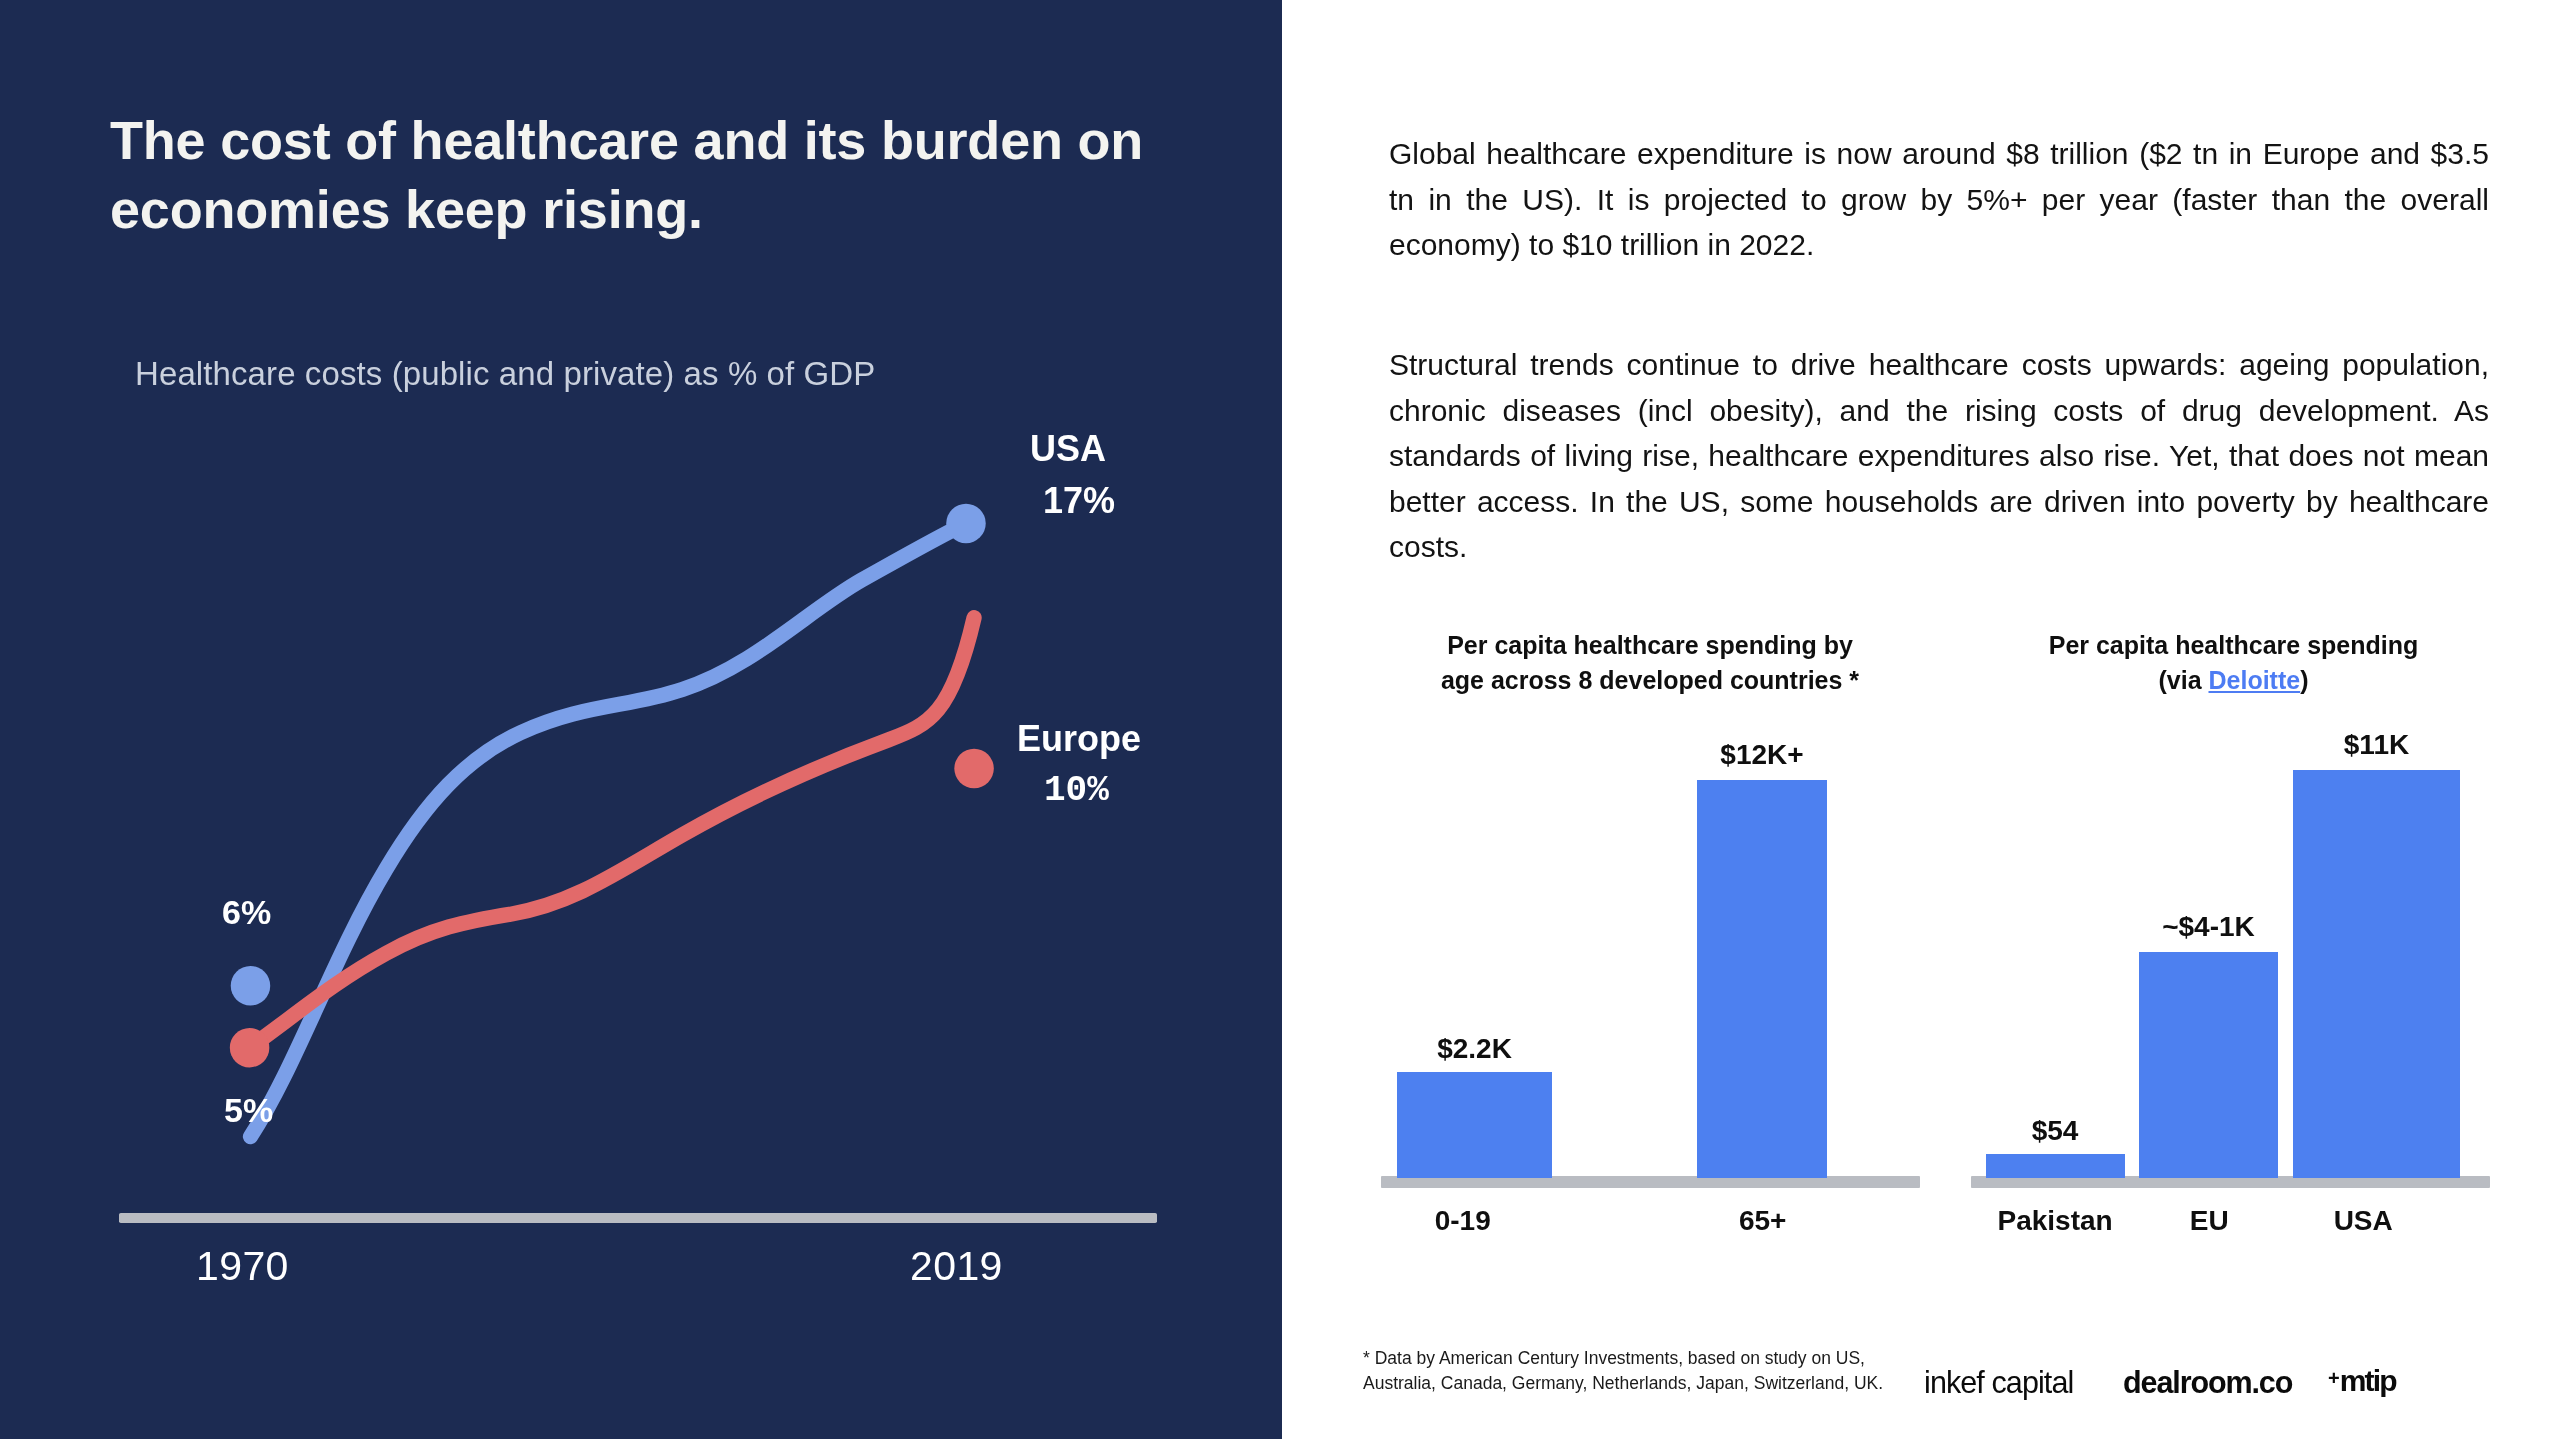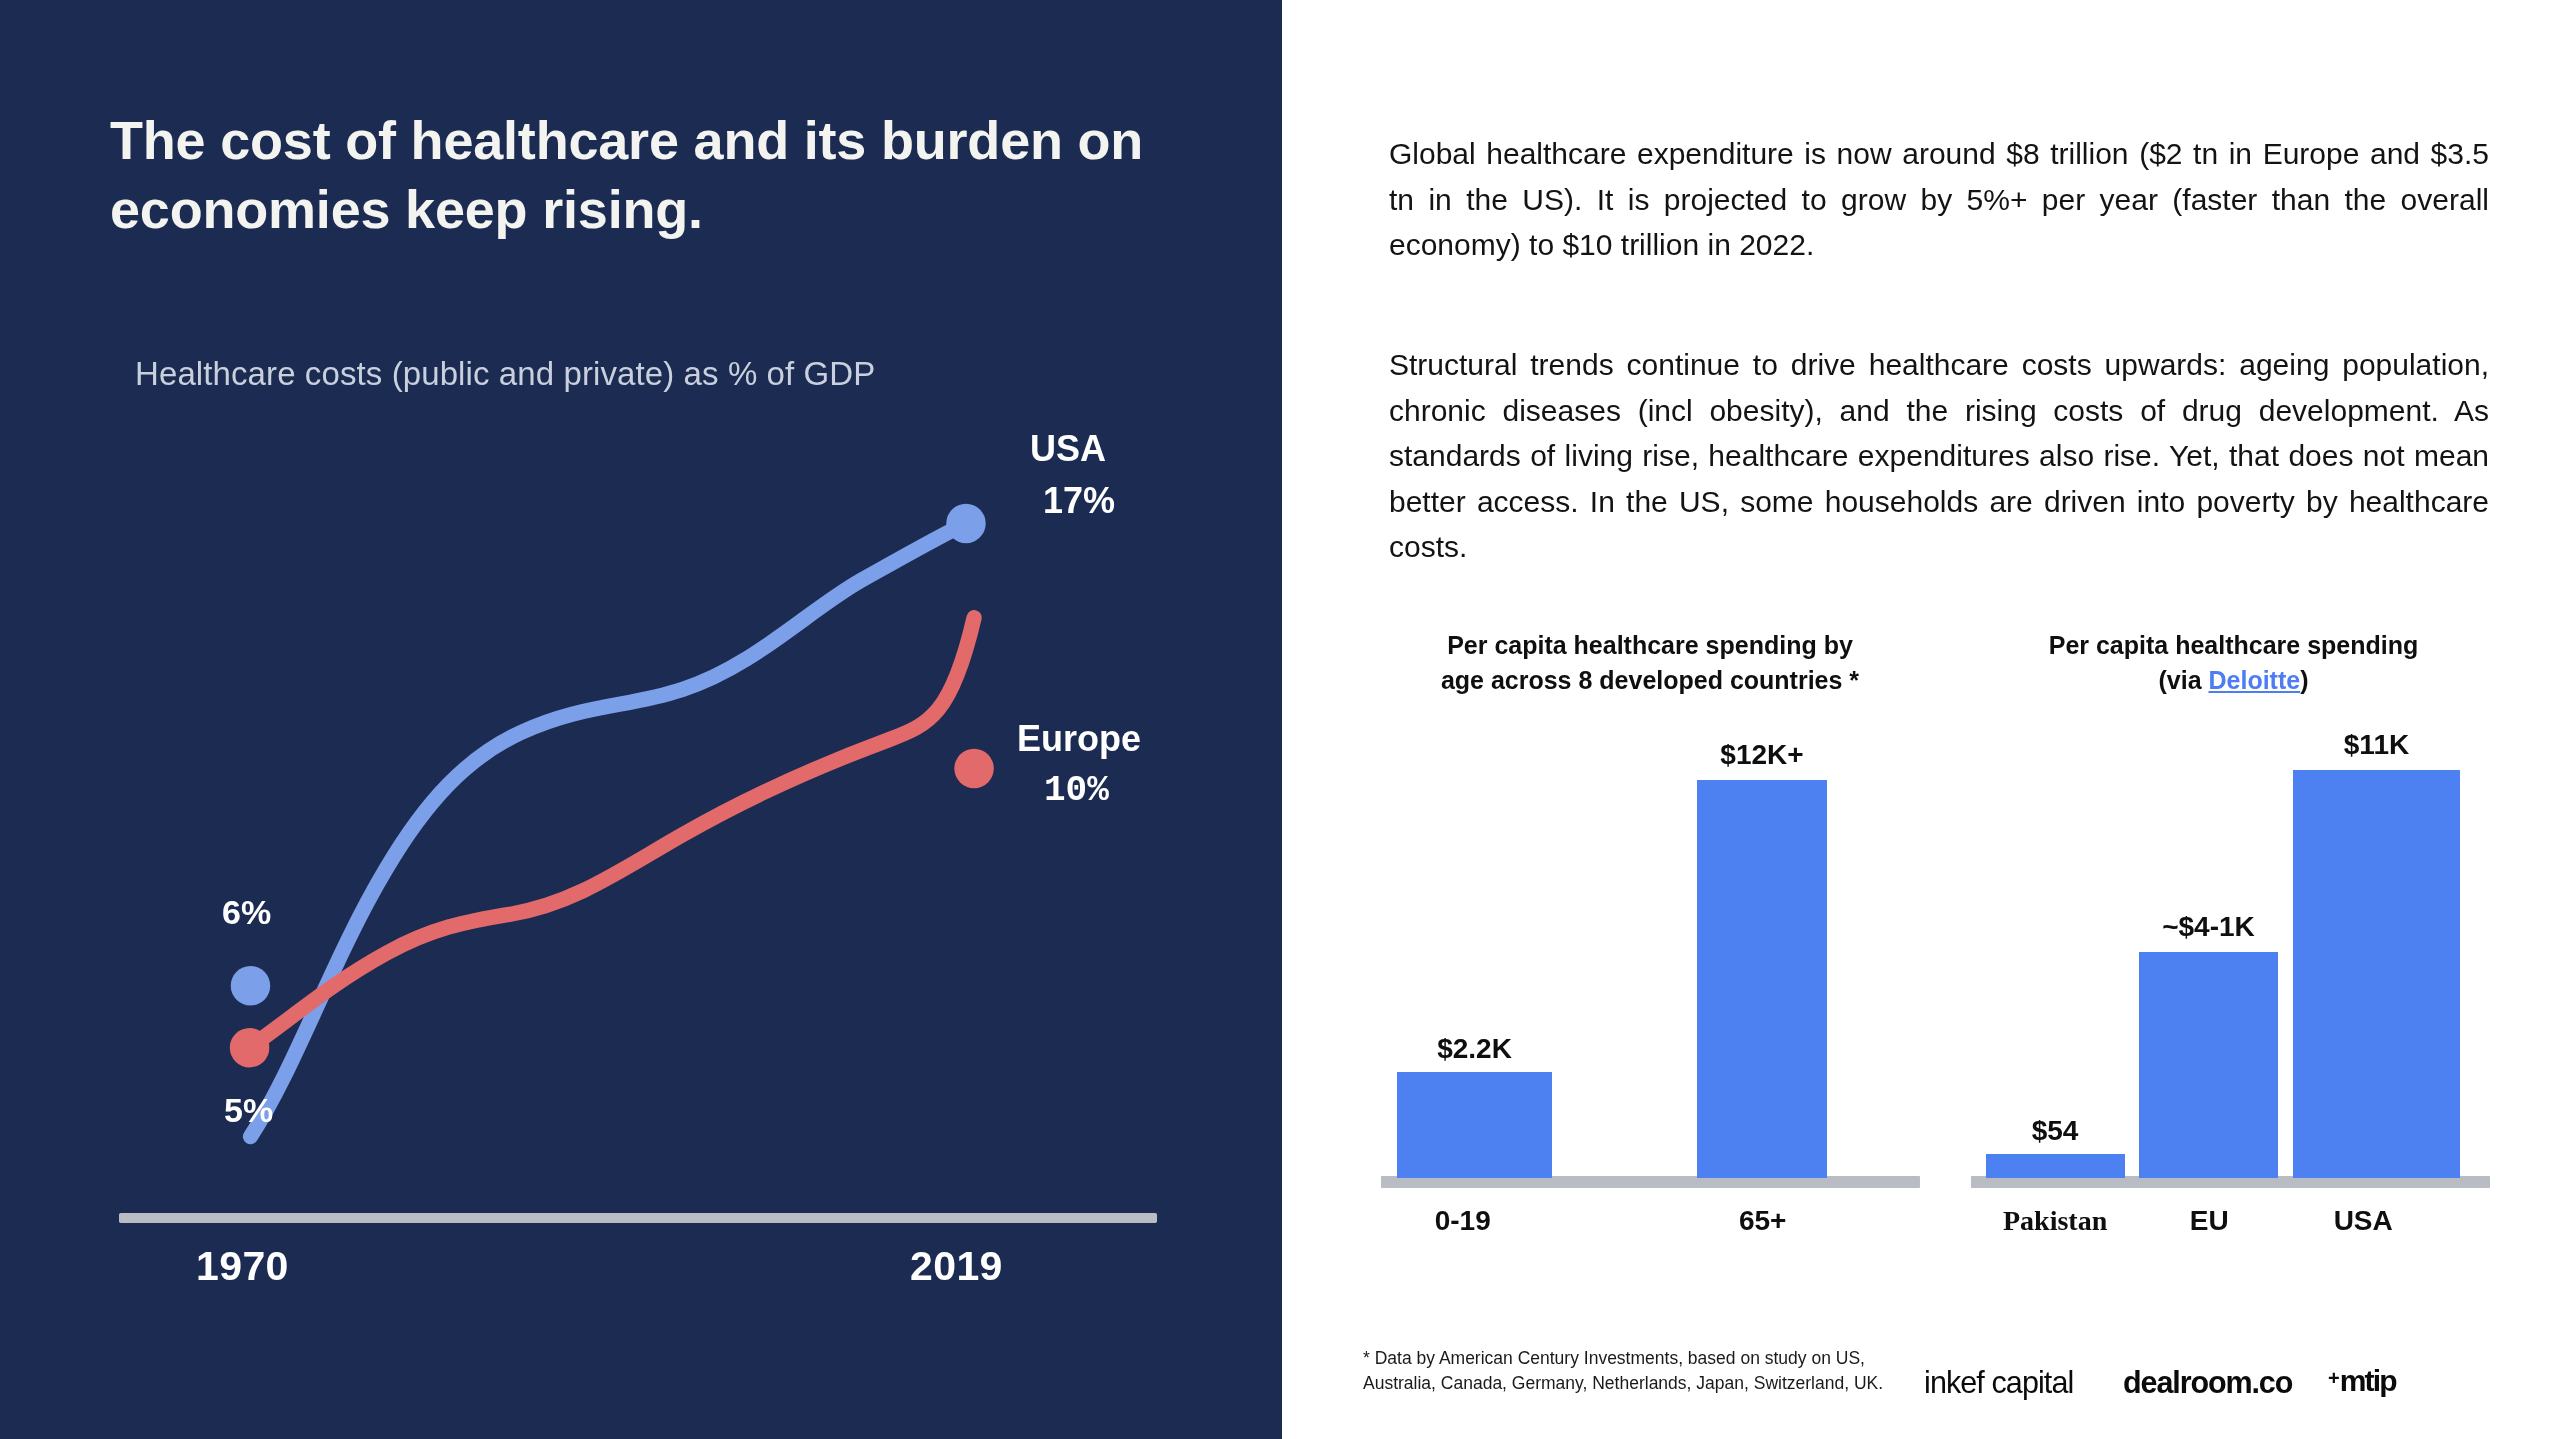--- a/index.html
+++ b/index.html
@@ -74,21 +74,21 @@
     top: 1213px;
     width: 1038px;
     height: 10px;
     background: #b9bcc2;
     border-radius: 1.8px;
   }
   .year-label {
     position: absolute;
     color: #ffffff;
     font-size: 41px;
-    font-weight: 700;
+    font-weight: 400;
     letter-spacing: 0.4px;
   }
   #year-start { left: 196px;  top: 1243px; }
   #year-end   { left: 910px; top: 1243px; }
 
   
   #right-panel {
     position: absolute;
     left: 1282px; top: 0;
     width: 1294px;
@@ -299,21 +299,21 @@
     <div class="bar-title">
       <span>Per capita healthcare spending</span><br>
       <span>(via </span><a href="#">Deloitte</a><span>)</span>
     </div>
 
     <div class="bars-area">
       <div class="baseline" id="baseline-right"></div>
 
       <div class="bar" style="left:21.5px; width:139px; height:24px;">
         <div class="bar-value" style="top:-39px;">$54</div>
-        <div class="bar-cat" style="left:-22.4px; width:184px;font-family:Liberation Serif, serif;">Pakistan</div>
+        <div class="bar-cat" style="left:-22.4px; width:184px;">Pakistan</div>
       </div>
 
       <div class="bar" style="left:175px; width:139px; height:226px;">
         <div class="bar-value" style="top:-41px;">~$4-1K</div>
         <div class="bar-cat" style="left:-10.8px; width:162px;">EU</div>
       </div>
 
       <div class="bar" style="left:329px; width:139px; height:408px;padding-left:28px;">
         <div class="bar-value" style="top:-41px;">$11K</div>
         <div class="bar-cat" style="left:-10.8px; width:162px;">USA</div>

